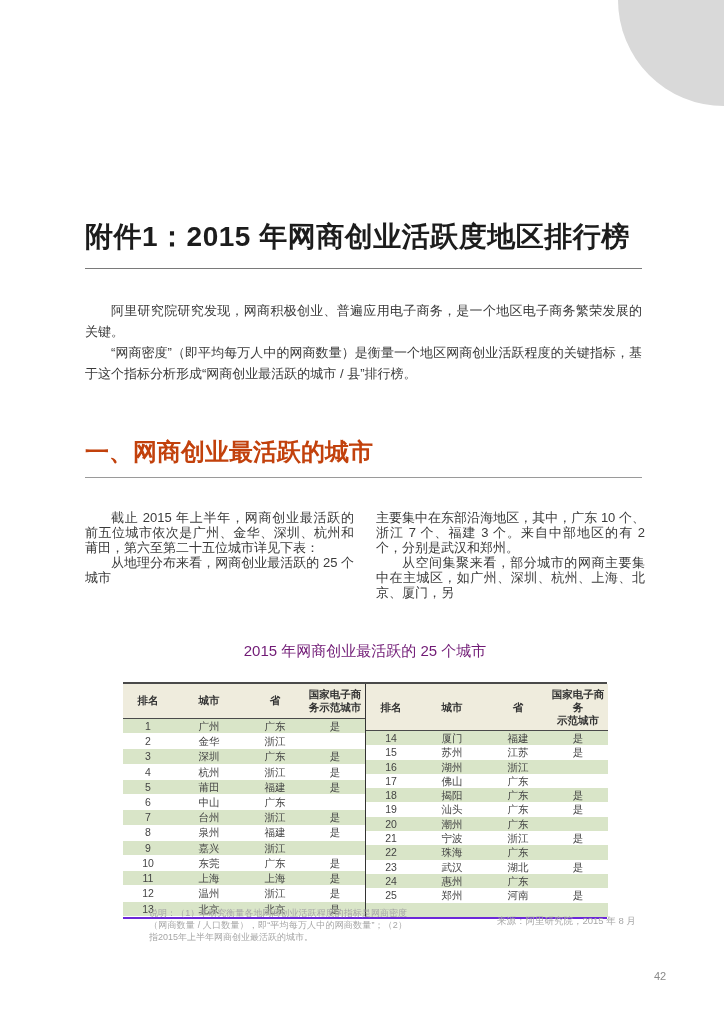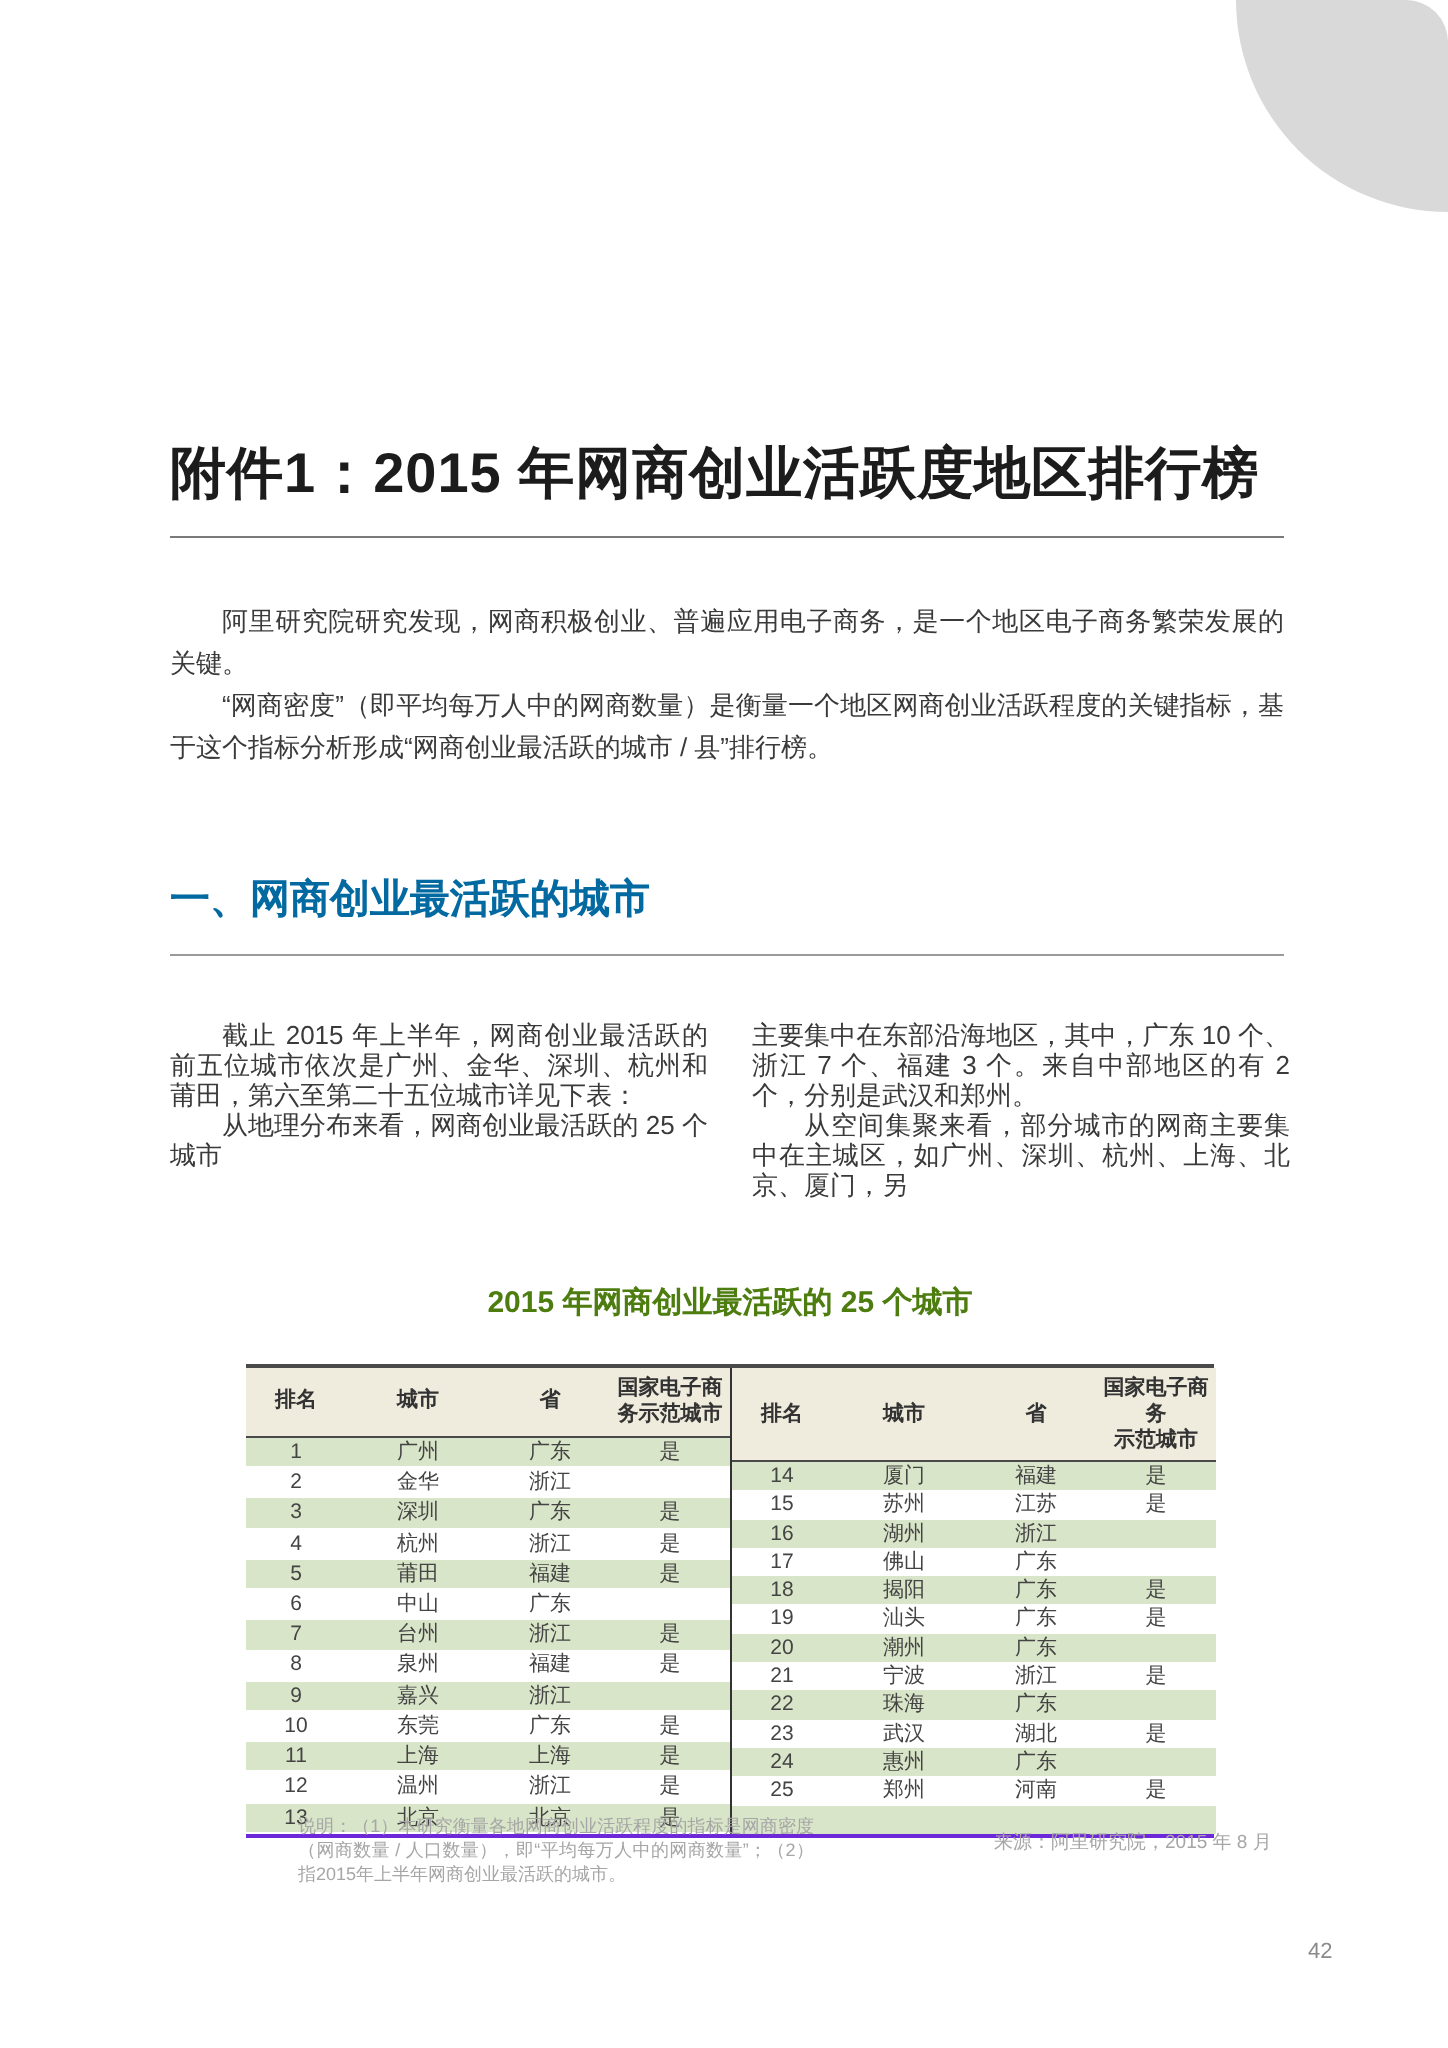--- a/index.html
+++ b/index.html
@@ -1,36 +1,36 @@
 <!DOCTYPE html>
 <html><head>
 <meta charset="utf-8">
 <style>
   html,body{margin:0;padding:0;background:#fff;}
   .page{position:relative;width:724px;height:1024px;background:#ffffff;overflow:hidden;
-        font-family:"Liberation Sans","DejaVu Sans",sans-serif;color:#333;border-radius:21px;}
+        font-family:"Liberation Sans","DejaVu Sans",sans-serif;color:#333;}
   .corner-circle{position:absolute;top:-106px;right:-106px;width:212px;height:212px;
         border-radius:50%;background:#d9d9d9;}
   .doc-title{position:absolute;left:85px;top:218px;width:557px;font-size:28px;
         font-weight:bold;color:#1c1c1c;letter-spacing:0.5px;white-space:nowrap;}
   .title-rule{position:absolute;left:85px;top:268px;width:557px;height:0;
         border-top:1px solid #7a7a7a;}
   .intro{position:absolute;left:85px;top:300px;width:557px;font-size:13px;
         line-height:21px;text-align:justify;color:#3a3a3a;}
   .intro p{margin:0;text-indent:2em;}
-  .section-heading{position:absolute;left:85px;top:436px;font-size:20px;
-        font-weight:bold;color:#0369a1;}
+  .section-heading{position:absolute;left:85px;top:436px;font-size:24px;
+        font-weight:bold;color:#c2410c;}
   .section-rule{position:absolute;left:85px;top:477px;width:557px;height:0;
         border-top:1px solid #9a9a9a;}
   .columns{position:absolute;left:85px;top:510px;width:560px;display:flex;gap:22px;}
   .col{width:269px;font-size:13px;line-height:15px;text-align:justify;color:#3a3a3a;}
   .col p{margin:0;}
   .col p.indent{text-indent:2em;}
   .table-title{position:absolute;left:123px;top:642px;width:484px;text-align:center;
-        font-size:15px;font-weight:bold;color:#4d7c0f;}
+        font-size:15px;font-weight:normal;color:#701a75;}
   .rank-table{position:absolute;left:123px;top:682px;width:484px;display:flex;
         border-top:2px solid #4a4a4a;border-bottom:2px solid #6d28d9;}
   .half{width:242px;display:grid;grid-template-columns:50px 72px 60px 60px;}
   .half.right{border-left:1px solid #333;}
   .cell{font-size:10.5px;line-height:14.3px;height:14.3px;text-align:center;
         color:#444;overflow:hidden;}
   .hcell{font-size:10.5px;font-weight:bold;color:#333;text-align:center;
         background:#efecdd;border-bottom:1px solid #4a4a4a;line-height:13px;
         padding:3.5px 0;white-space:pre-line;display:flex;align-items:center;justify-content:center;}
   .row-alt{background:#d9e5c8;}

